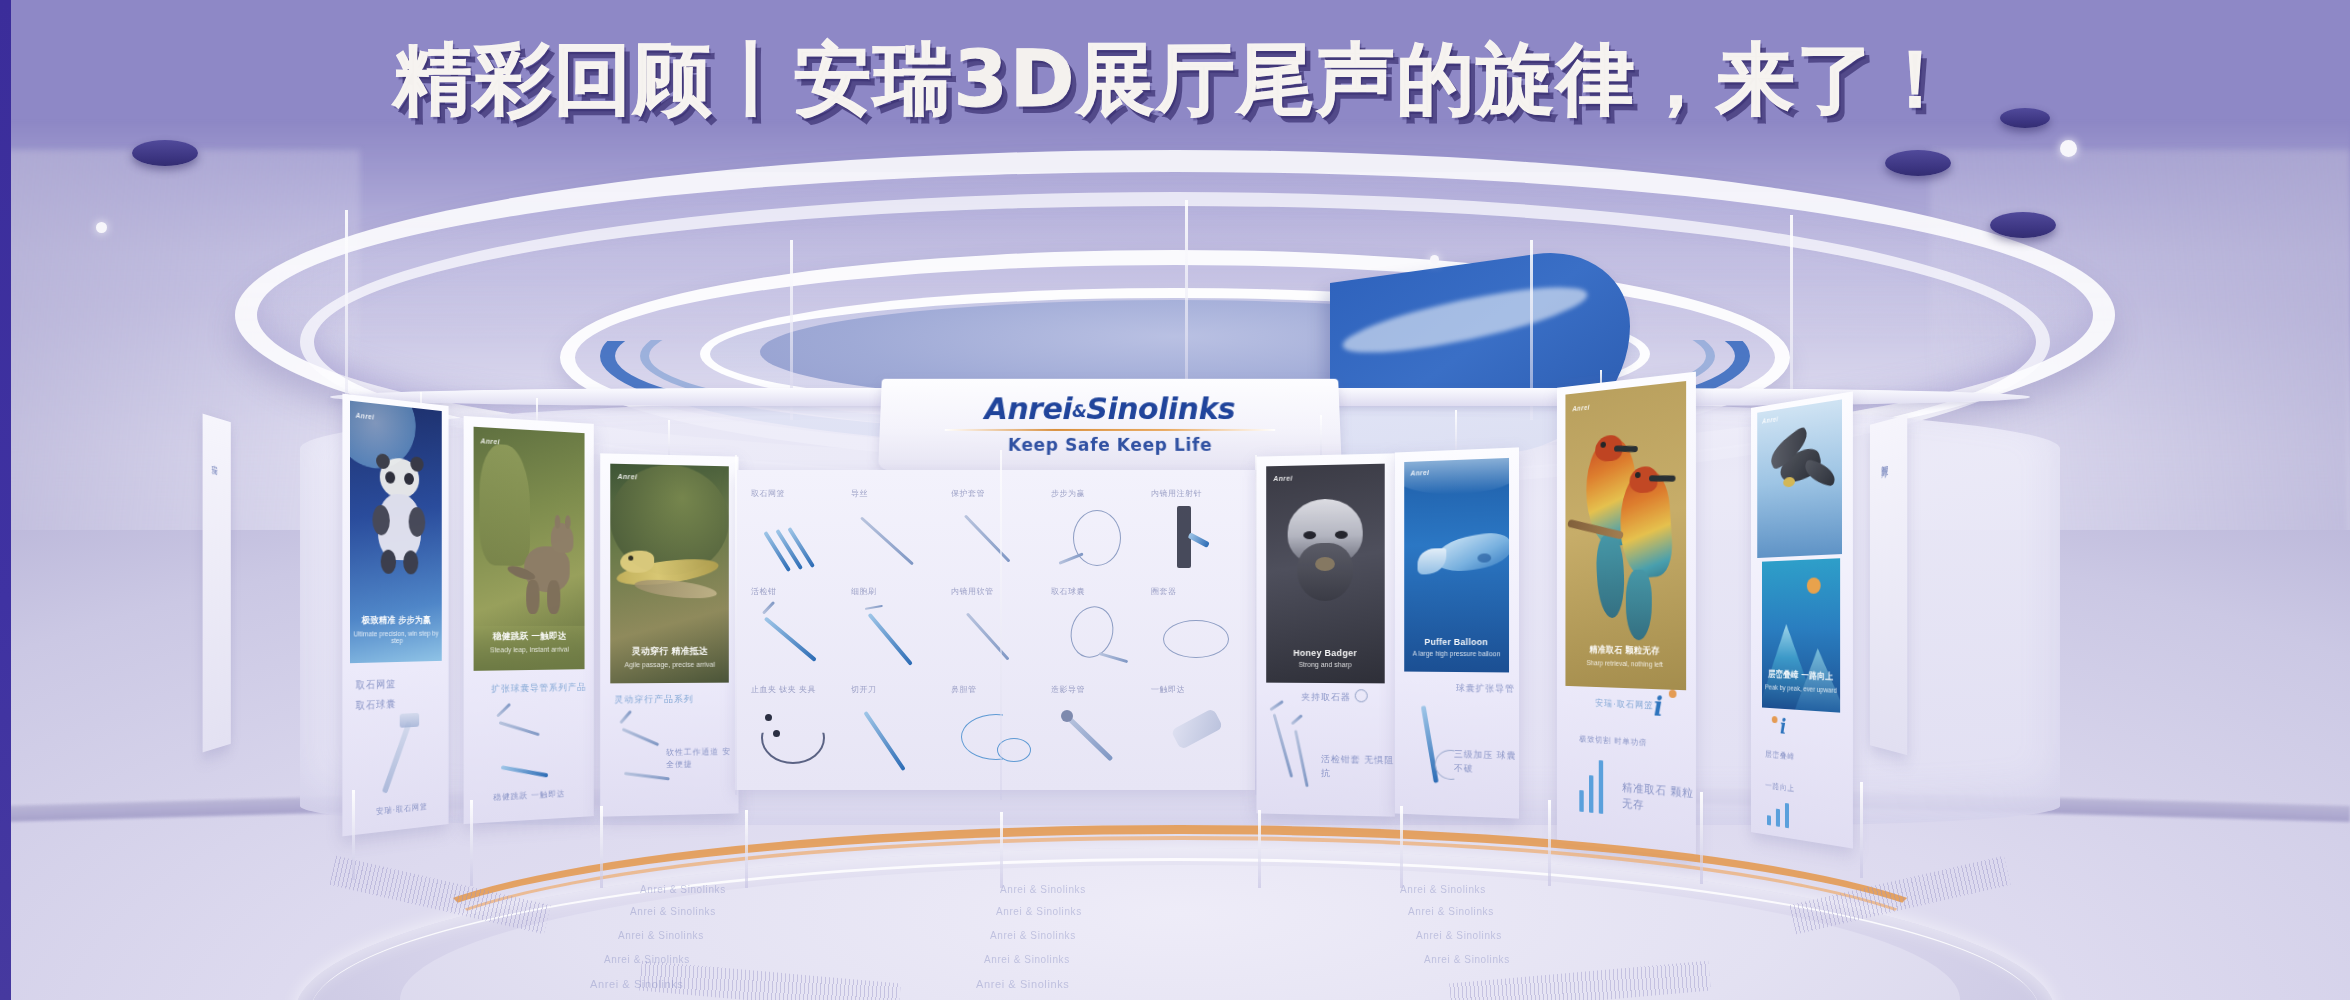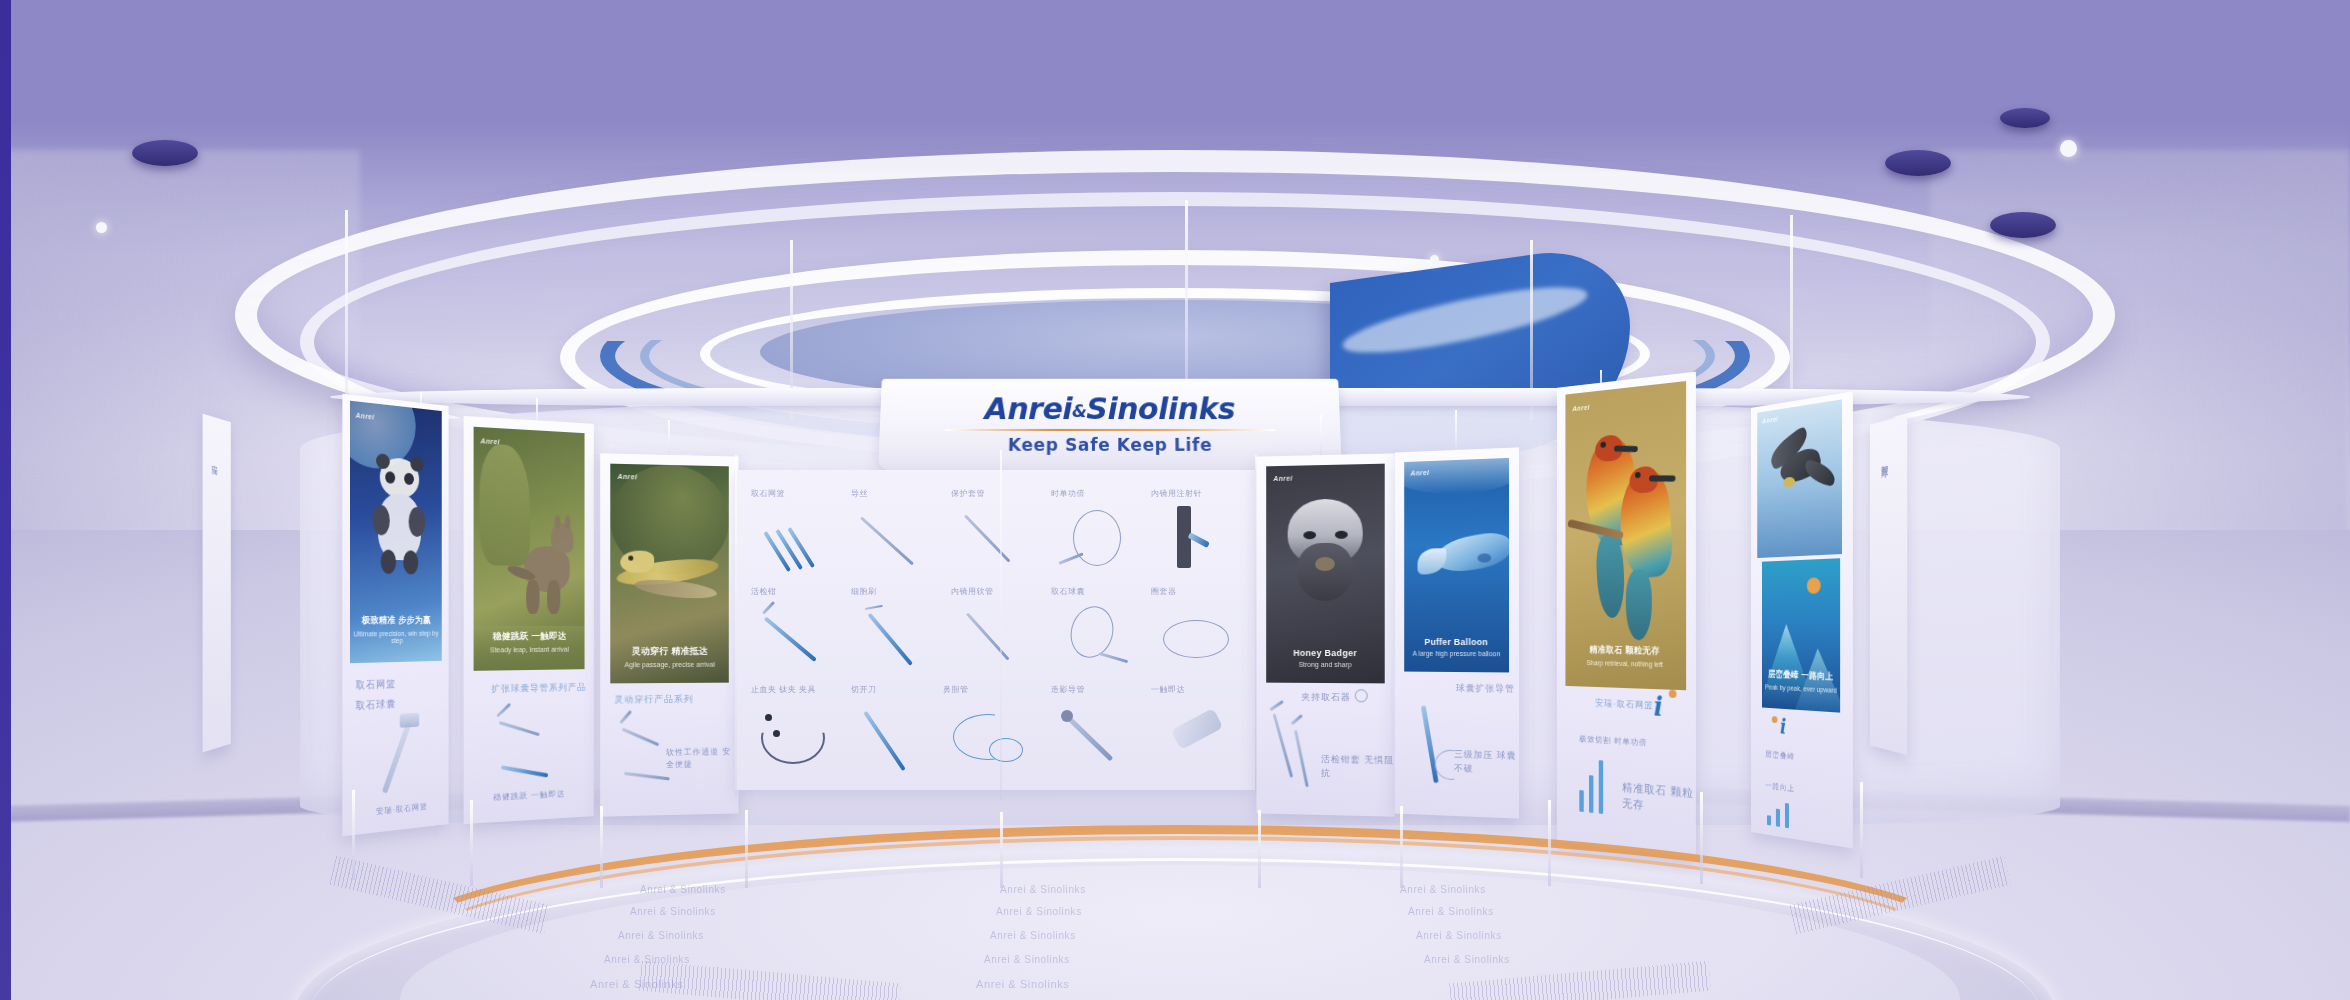--- a/index.html
+++ b/index.html
@@ -429,21 +429,21 @@
     </div>
     <div class="prod-cell" style="left:116px; top:18px; width:96px; height:96px;">
       <span class="lbl">导丝</span>
       <div class="instr" style="left:10px; top:28px; width:70px; transform:rotate(42deg);"></div>
     </div>
     <div class="prod-cell" style="left:216px; top:18px; width:96px; height:96px;">
       <span class="lbl">保护套管</span>
       <div class="instr" style="left:14px; top:26px; width:64px; transform:rotate(46deg);"></div>
     </div>
     <div class="prod-cell" style="left:316px; top:18px; width:96px; height:96px;">
-      <span class="lbl">时单功倍</span>
+      <span class="lbl">步步为赢</span>
       <div class="loop" style="left:22px; top:22px; width:48px; height:56px;"></div>
       <div class="instr" style="left:8px; top:74px; width:26px; transform:rotate(-22deg);"></div>
     </div>
     <div class="prod-cell" style="left:416px; top:18px; width:96px; height:96px;">
       <span class="lbl">内镜用注射针</span>
       <div class="device" style="left:26px; top:18px; width:14px; height:62px; background:#1d2133; border-radius:2px;"></div>
       <div class="instr blue" style="left:38px; top:44px; width:22px; transform:rotate(28deg); height:6px;"></div>
     </div>
 
     <div class="prod-cell" style="left:16px; top:116px; width:96px; height:96px;">
@@ -473,21 +473,21 @@
     <div class="prod-cell" style="left:16px; top:214px; width:96px; height:96px;">
       <span class="lbl">止血夹  钛夹  夹具</span>
       <div class="loop" style="left:10px; top:28px; width:64px; height:52px; border-color:#5b6384; border-width:2px; clip-path:polygon(0 40%,100% 40%,100% 100%,0 100%);"></div>
       <div class="blob" style="left:14px; top:30px; width:7px; height:7px; background:#2b2f42;"></div>
       <div class="blob" style="left:22px; top:46px; width:7px; height:7px; background:#2b2f42;"></div>
     </div>
     <div class="prod-cell" style="left:116px; top:214px; width:96px; height:96px;">
       <span class="lbl">切开刀</span>
       <div class="instr blue" style="left:14px; top:26px; width:70px; transform:rotate(56deg);"></div>
     </div>
-    <div class="prod-cell" style="left:208px; top:214px; width:96px; height:96px;">
+    <div class="prod-cell" style="left:216px; top:214px; width:96px; height:96px;">
       <span class="lbl">鼻胆管</span>
       <div class="loop" style="left:10px; top:30px; width:70px; height:46px; border-color:#5e9ad4; clip-path:polygon(0 0,60% 0,60% 100%,0 100%);"></div>
       <div class="loop" style="left:46px; top:54px; width:34px; height:24px; border-color:#5e9ad4;"></div>
     </div>
     <div class="prod-cell" style="left:316px; top:214px; width:96px; height:96px;">
       <span class="lbl">造影导管</span>
       <div class="instr" style="left:16px; top:30px; width:62px; transform:rotate(44deg); height:5px;"></div>
       <div class="blob" style="left:10px; top:26px; width:12px; height:12px; background:#7e8aae;"></div>
     </div>
     <div class="prod-cell" style="left:416px; top:214px; width:96px; height:96px;">
@@ -654,14 +654,15 @@
   <div class="post" style="left:470px;  top:800px; height:86px;"></div>
   <div class="post" style="left:600px;  top:806px; height:82px;"></div>
   <div class="post" style="left:745px;  top:810px; height:78px;"></div>
   <div class="post" style="left:1000px; top:812px; height:76px;"></div>
   <div class="post" style="left:1258px; top:810px; height:78px;"></div>
   <div class="post" style="left:1400px; top:806px; height:82px;"></div>
   <div class="post" style="left:1548px; top:800px; height:86px;"></div>
   <div class="post" style="left:1700px; top:792px; height:92px;"></div>
   <div class="post" style="left:1860px; top:782px; height:96px;"></div>
 
+  <div class="headline">精彩回顾丨安瑞3D展厅尾声的旋律，来了！</div>
 
 </div>
 
 </body></html>

